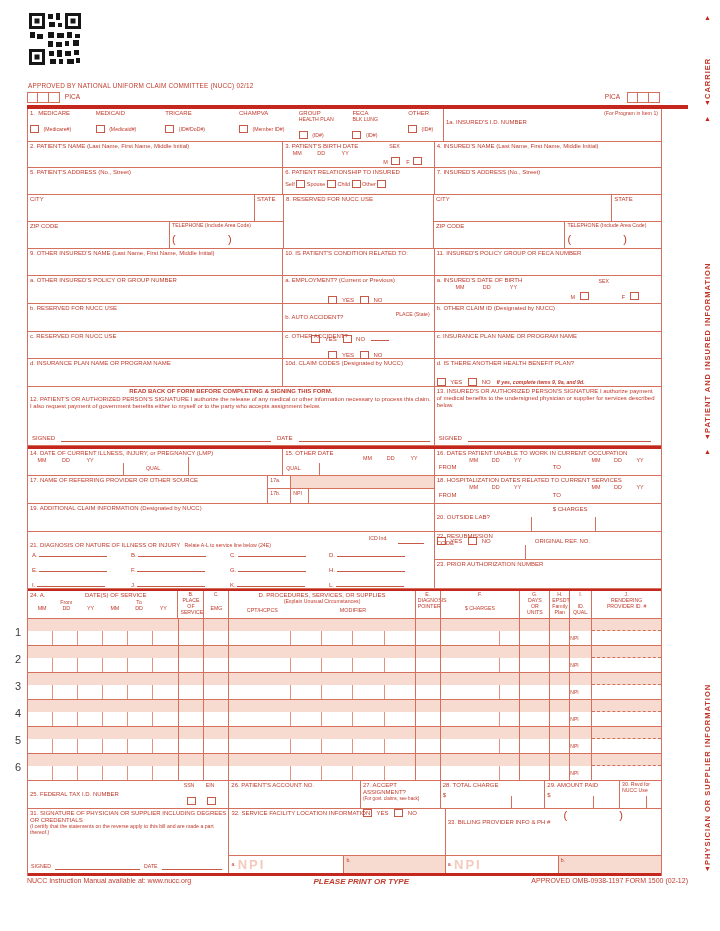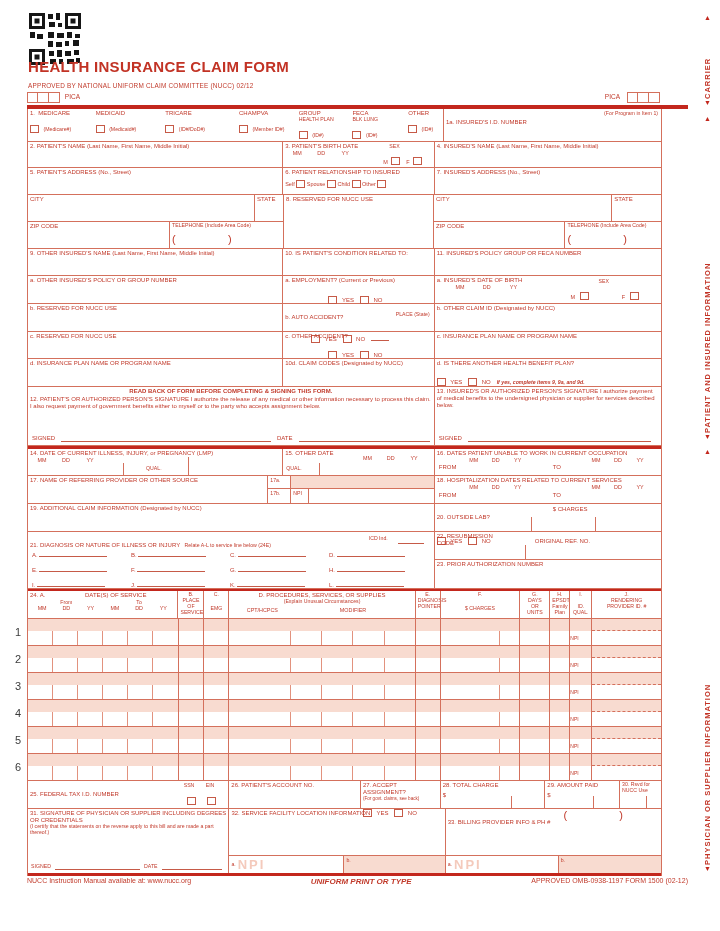--- a/index.html
+++ b/index.html
@@ -95,21 +95,20 @@
         <rect x="48" y="46" width="4" height="5"></rect>
     </g>
     <rect x="4" y="4" width="10" height="10" fill="#fff"></rect>
       <rect x="6.5" y="6.5" width="5" height="5" fill="#161616"></rect>
     <rect x="40" y="4" width="10" height="10" fill="#fff"></rect>
       <rect x="42.5" y="6.5" width="5" height="5" fill="#161616"></rect>
     <rect x="4" y="40" width="10" height="10" fill="#fff"></rect>
       <rect x="6.5" y="42.5" width="5" height="5" fill="#161616"></rect>
   </svg>
 
-  <div class="title">HEALTH INSURANCE CLAIM FORM</div>
   <div class="approved">APPROVED BY NATIONAL UNIFORM CLAIM COMMITTEE (NUCC) 02/12</div>
 
   <div class="picaRow">
     <span class="picaBoxes">
         <i></i>
         <i></i>
         <i></i>
       </span>
     <span style="margin-left:3px;">PICA</span>
     <span style="position:absolute;right:68px;top:1px;">PICA</span>
@@ -939,17 +938,17 @@
     <span class="tri">▼</span>
   </div>
   <div class="vwrap" style="right:8px;top:448px;height:424px;">
     <span class="tri">▲</span>
     <span class="vt" style="flex:1;">PHYSICIAN OR SUPPLIER INFORMATION</span>
     <span class="tri">▼</span>
   </div>
 
   <div class="footer">
     <span>NUCC Instruction Manual available at: www.nucc.org</span>
-    <span class="bold it" style="font-size:8px;">UNIFORM PRINT OR TYPE</span>
+    <span class="bold it" style="font-size:8px;">PLEASE PRINT OR TYPE</span>
     <span>APPROVED OMB-0938-1197 FORM 1500 (02-12)</span>
   </div>
 
 </div>
 
 </body></html>

